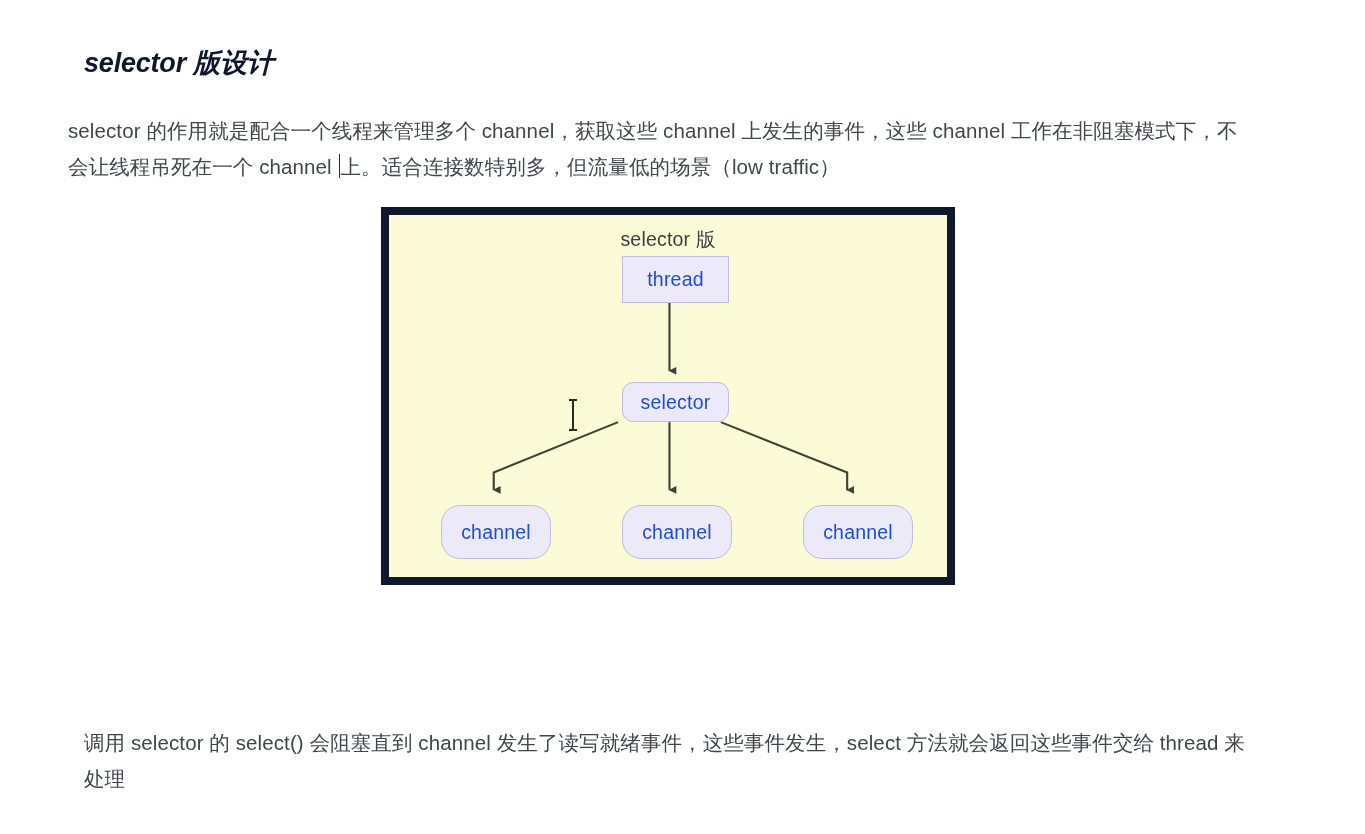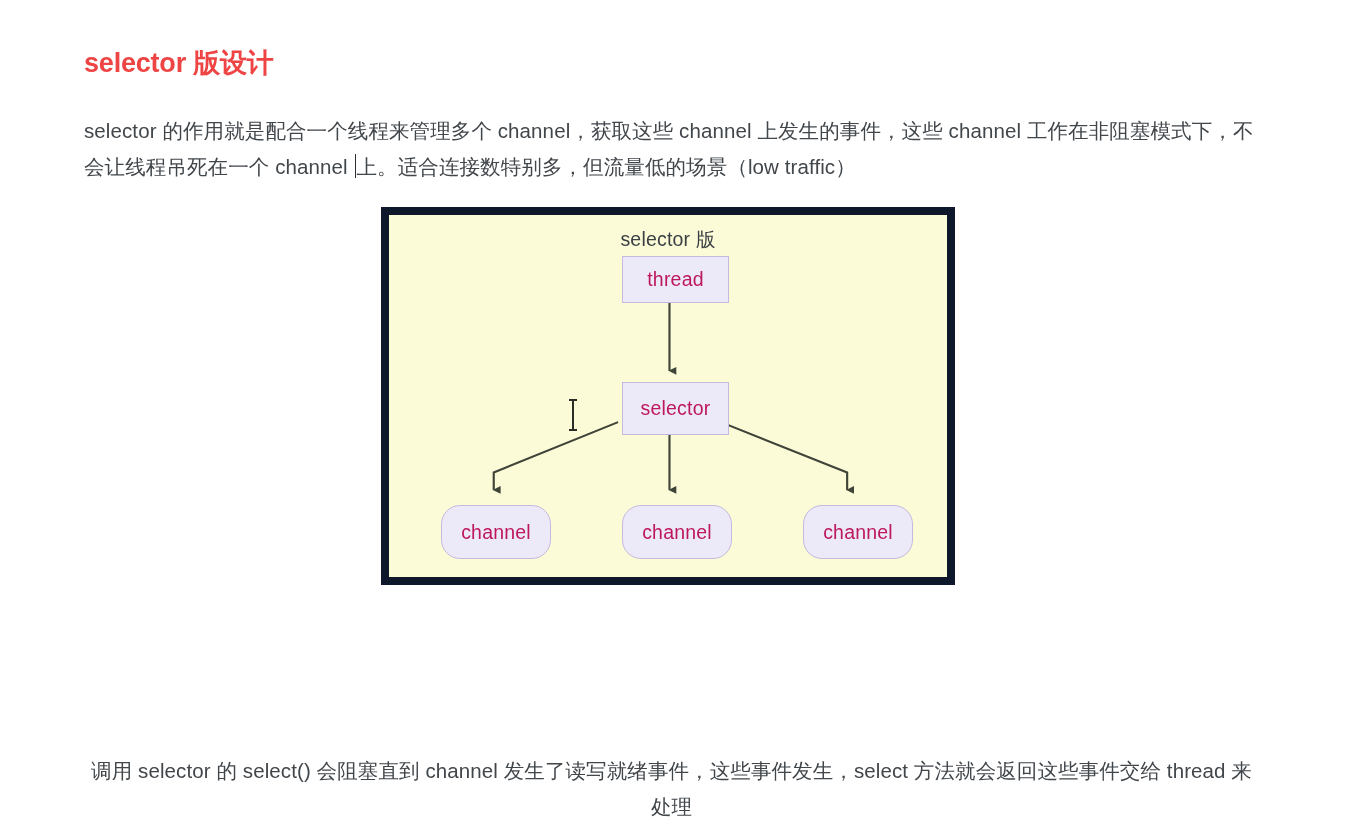--- a/index.html
+++ b/index.html
@@ -25,43 +25,43 @@
   }
 
   
   .doc-heading {
     position: absolute;
     left: 84px;
     top: 26px;
     font-size: 27px;
     font-weight: bold;
     letter-spacing: -0.2px;
-    color: #ef4444;
+    color: #0f172a;
     line-height: 38px;
     white-space: nowrap;
+    font-style: italic;
   }
 
   
   .para {
     position: absolute;
     font-size: 20.5px;
     line-height: 36px;
     color: #41464b;
     letter-spacing: 0.1px;
   }
   .para-top {
-    left: 84px;
+    left: 68px;
     top: 92px;
     width: 1175px;
   }
   .para-bottom {
     left: 84px;
-    top: 732px;
+    top: 704px;
     width: 1175px;
-    text-align: center;
   }
   .caret {
     display: inline-block;
     width: 1px;
     height: 24px;
     background: #2b2f33;
     vertical-align: -4px;
     margin: 0 1px;
   }
 
@@ -89,38 +89,39 @@
 
   .node {
     position: absolute;
     background: #ece9f8;
     border: 1.5px solid #c6b9de;
     box-sizing: border-box;
     display: flex;
     align-items: center;
     justify-content: center;
     font-size: 19.5px;
-    color: #be185d;
+    color: #1d4ed8;
     letter-spacing: 0.2px;
   }
   .node.rounded { border-radius: 19px; }
 
   
   .node-thread {
     left: 233px;
     top: 41px;
     width: 107px;
     height: 47px;
   }
   
   .node-selector {
     left: 233px;
     top: 167px;
     width: 107px;
-    height: 53px;
+    height: 40px;
+    border-radius: 11px;
   }
   
   .node-ch1 { left: 52px;  top: 290px; width: 110px; height: 54px; }
   .node-ch2 { left: 233px; top: 290px; width: 110px; height: 54px; }
   .node-ch3 { left: 414px; top: 290px; width: 110px; height: 54px; }
 
   .edges {
     position: absolute;
     left: 0; top: 0;
     width: 100%;

